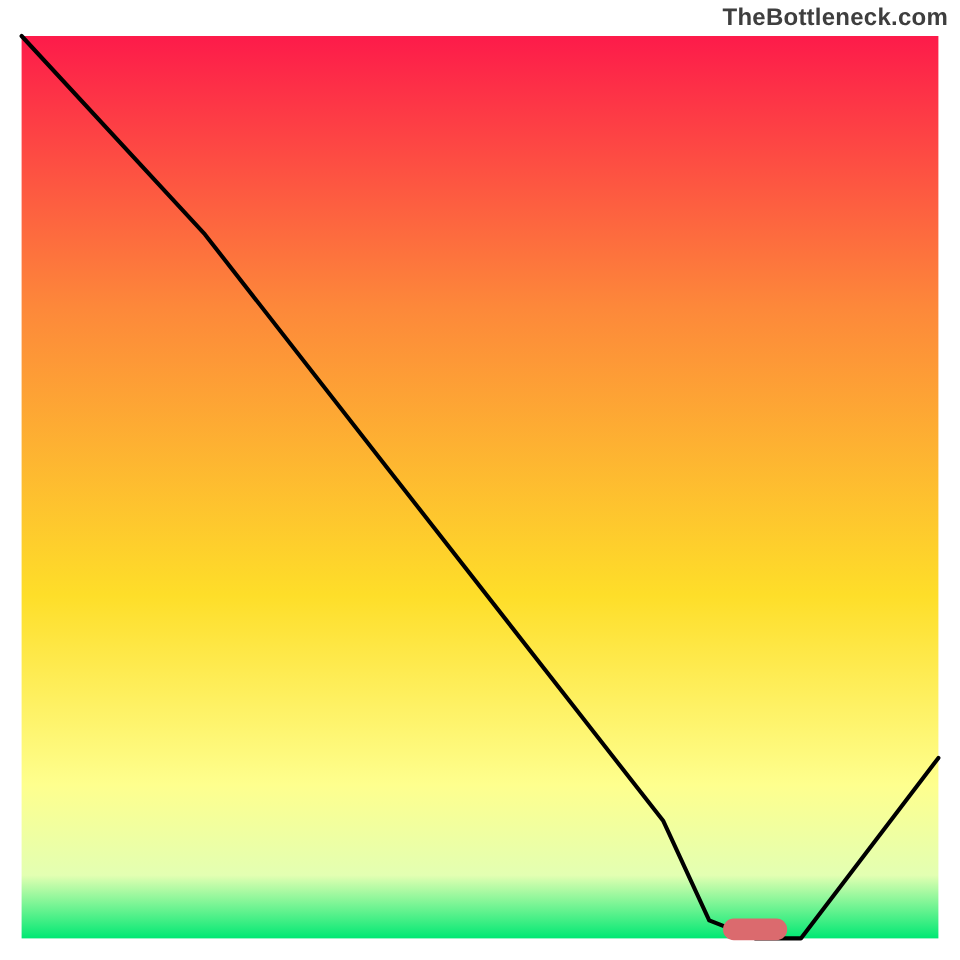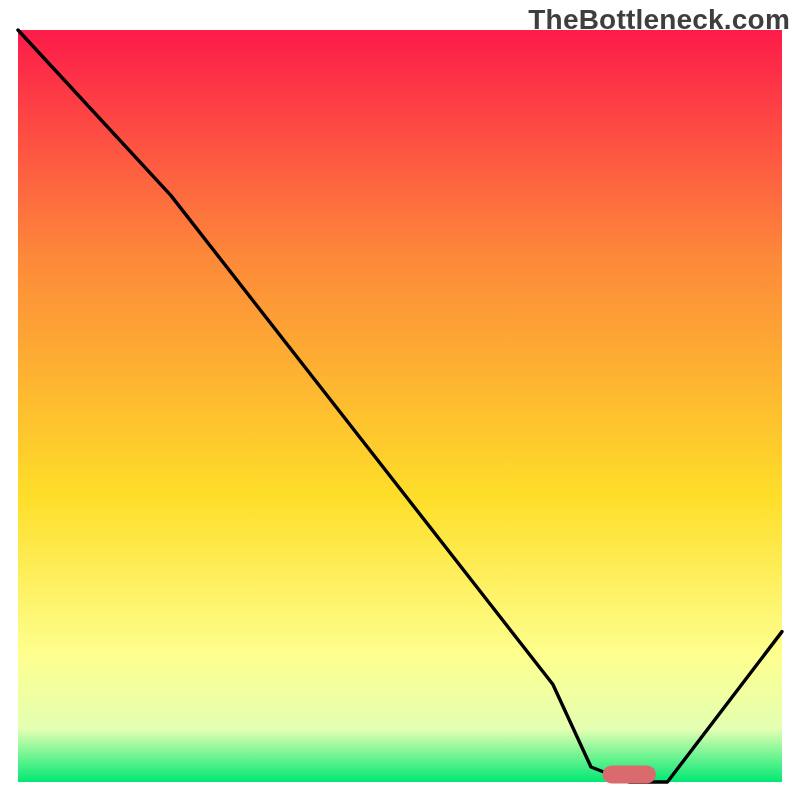--- a/index.html
+++ b/index.html
@@ -13,21 +13,21 @@
   }
   .stage {
     position: relative;
     width: 800px;
     height: 800px;
   }
   .watermark {
     position: absolute;
     top: 4px;
     right: 10px;
-    font-size: 28px;
+    font-size: 20px;
     font-weight: 600;
     color: #3e3e3e;
     letter-spacing: 0.2px;
     user-select: none;
   }
   svg.plot {
     position: absolute;
     left: 0;
     top: 0;
     width: 800px;

